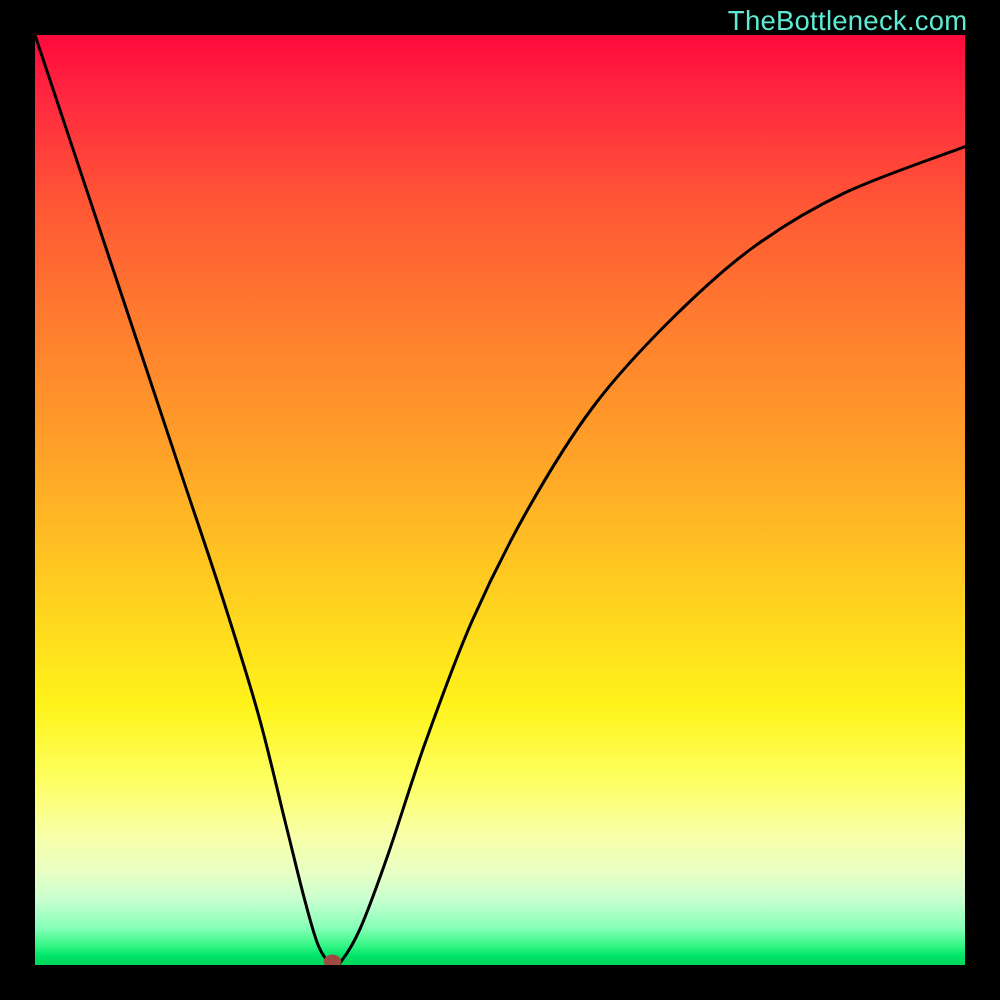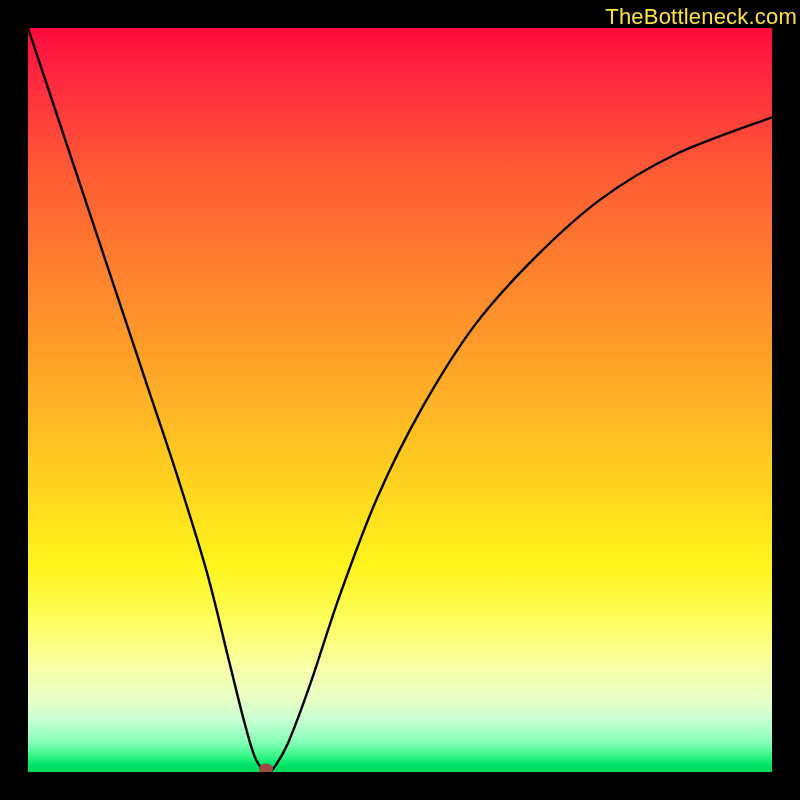--- a/index.html
+++ b/index.html
@@ -45,22 +45,22 @@
       #c8ffd0 93%,
       #86ffb8 96%,
       #30f582 98%,
       #00e56a 99%,
       #00d657 100%
     );
   }
   .watermark {
     position: absolute;
     top: 4px;
-    right: 3px;
-    color: #fde047;
+    right: 26px;
+    color: #5eead4;
     font-size: 22px;
     font-weight: 500;
     letter-spacing: 0.2px;
     user-select: none;
   }
   svg.curve {
     position: absolute;
     inset: 0;
   }
   .min-marker {

